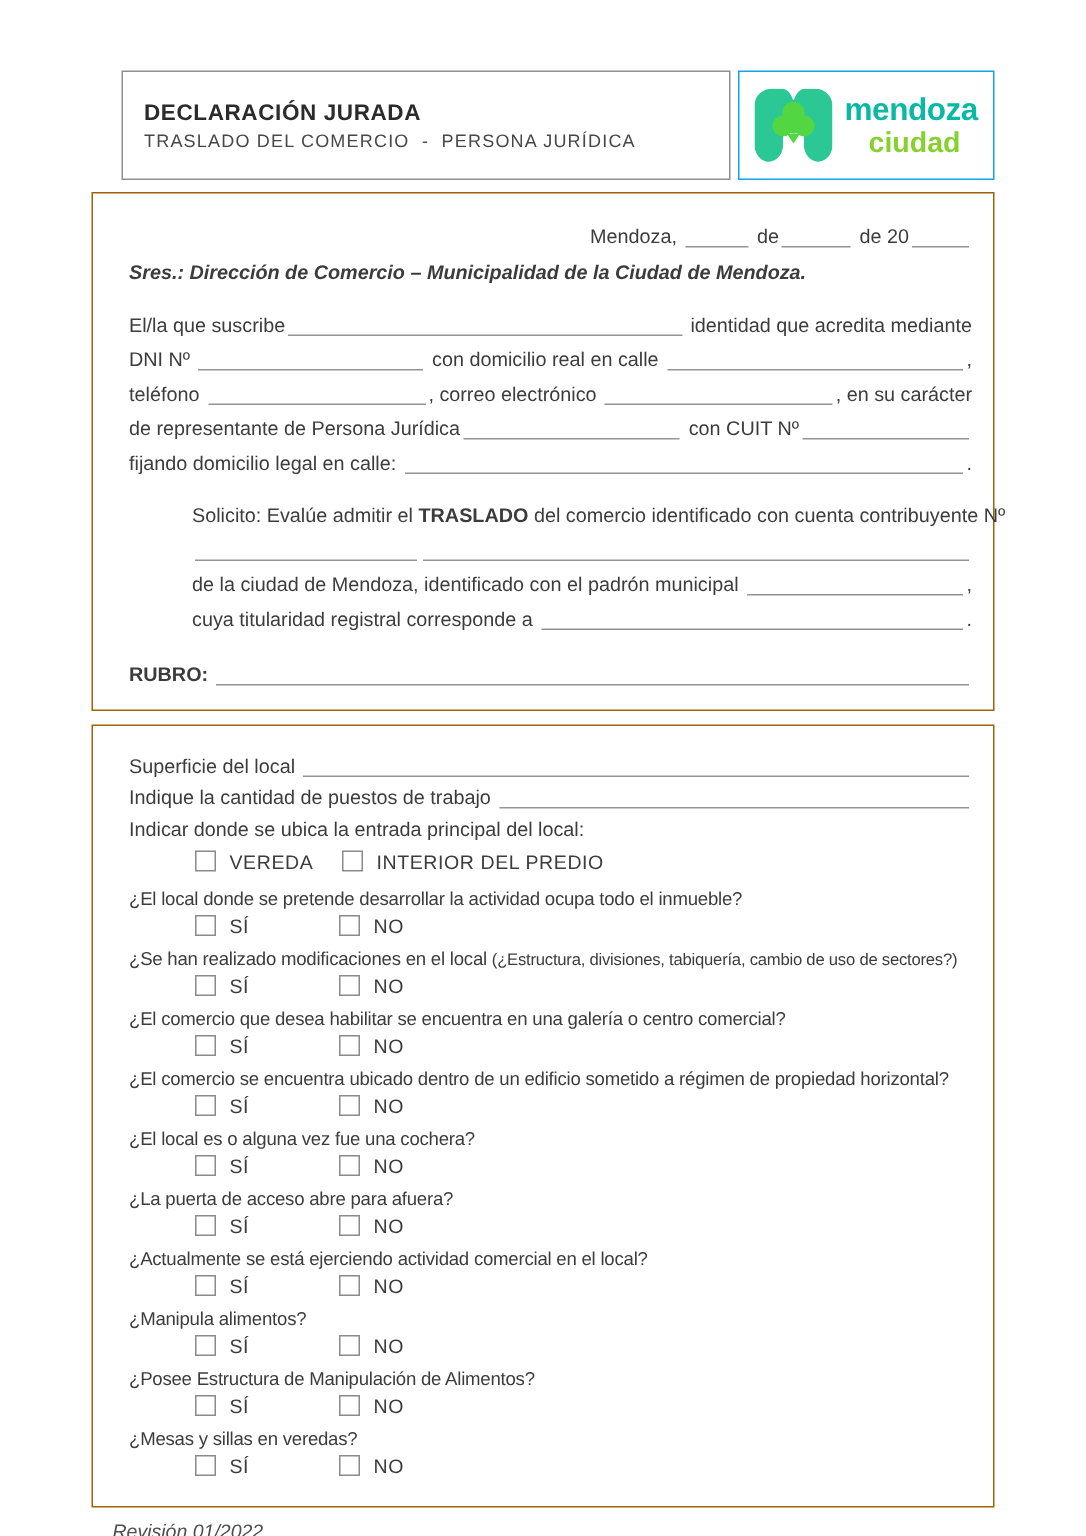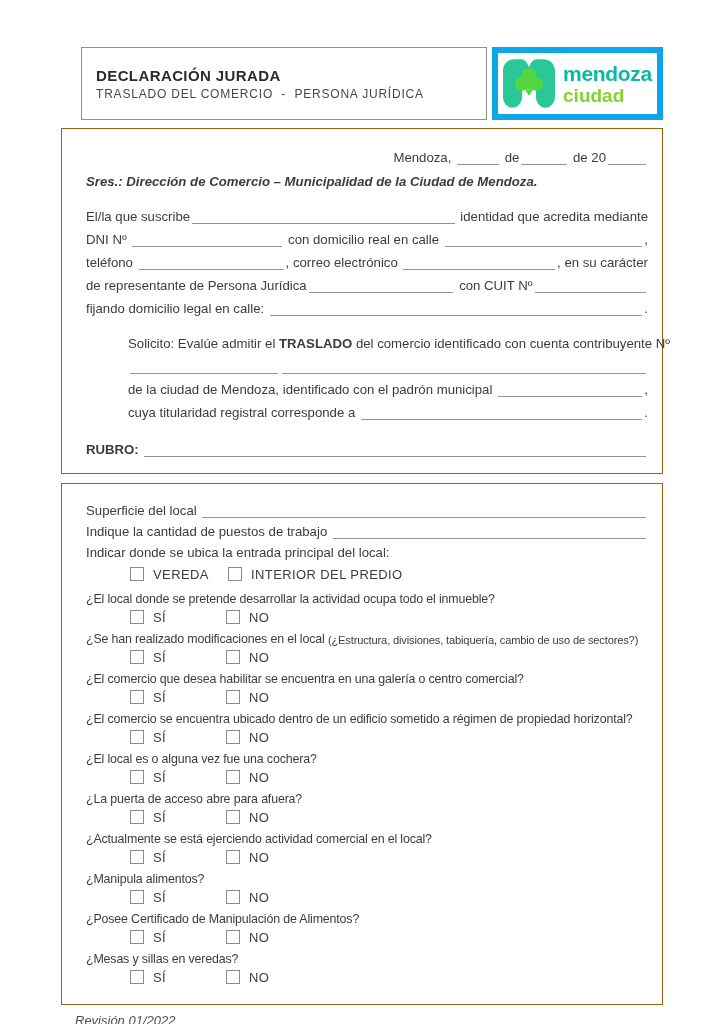--- a/index.html
+++ b/index.html
@@ -15,21 +15,21 @@
   
   .hdr { display:flex; gap:5px; height:73px; margin-bottom:8px;padding-left:20px; }
   .hdr-title-box {
     flex:1; border:1px solid #8f8f8f;
     display:flex; flex-direction:column; justify-content:center;
     padding-left:14px;
   }
   .doc-title { font-weight:bold; font-size:15px; color:#2b2b2b; letter-spacing:.4px; }
   .doc-subtitle { font-size:12px; color:#474747; letter-spacing:.8px; white-space:pre; margin-top:3px; }
   .hdr-logo-box {
-    width:171px; border:6px solid #0ea5e9;
+    width:171px; border:1px solid #0ea5e9;
     display:flex; align-items:center; justify-content:center; gap:8px;
   }
   .brand { display:flex; flex-direction:column; line-height:1; }
   .brand-top { font-weight:bold; font-size:21px; letter-spacing:-.3px; }
   .brand-bottom { font-weight:bold; font-size:19px; margin-top:2px; }
 
   
   .box { border:1px solid #a16207; padding:13px 14px 16px 24px; }
   .box1 { margin-bottom:9px; }
 
@@ -80,21 +80,21 @@
         <g id="logo-clover" fill="#52d743">
           <circle cx="30" cy="18.5" r="8.5"></circle>
           <circle cx="21.8" cy="28.5" r="8"></circle>
           <circle cx="38.2" cy="28.5" r="8"></circle>
           <circle cx="30" cy="27" r="7.5"></circle>
           <polygon points="25,34.5 30,42 35,34.5"></polygon>
         </g>
       </svg>
       <div class="brand">
         <span class="brand-top" id="brand-top" style="color: rgb(10, 185, 163);">mendoza</span>
-        <span class="brand-bottom" id="brand-bottom" style="color: rgb(134, 209, 46);">ciudad</span>
+        <span class="brand-bottom" id="brand-bottom" style="color: rgb(134, 209, 46); margin-left: 16px;">ciudad</span>
       </div>
     </div>
   </div>
 
   <div class="box box1">
     <div id="date-line">
         <div class="fline right">
           <span class="seg">Mendoza, </span>
           <span class="blank" style="width: 42px;"></span>
           <span class="seg"> de</span>
@@ -273,21 +273,21 @@
         <div class="opts">
           <span class="opt first">
             <span class="cb"></span>
             <span class="cb-label">SÍ</span>
           </span>
           <span class="opt">
             <span class="cb"></span>
             <span class="cb-label">NO</span>
           </span>
         </div>
-        <div class="q-label"><span>¿Posee Certificado de Manipulación de Alimentos?</span></div>
+        <div class="q-label"><span>¿Posee Estructura de Manipulación de Alimentos?</span></div>
         <div class="opts">
           <span class="opt first">
             <span class="cb"></span>
             <span class="cb-label">SÍ</span>
           </span>
           <span class="opt">
             <span class="cb"></span>
             <span class="cb-label">NO</span>
           </span>
         </div>

